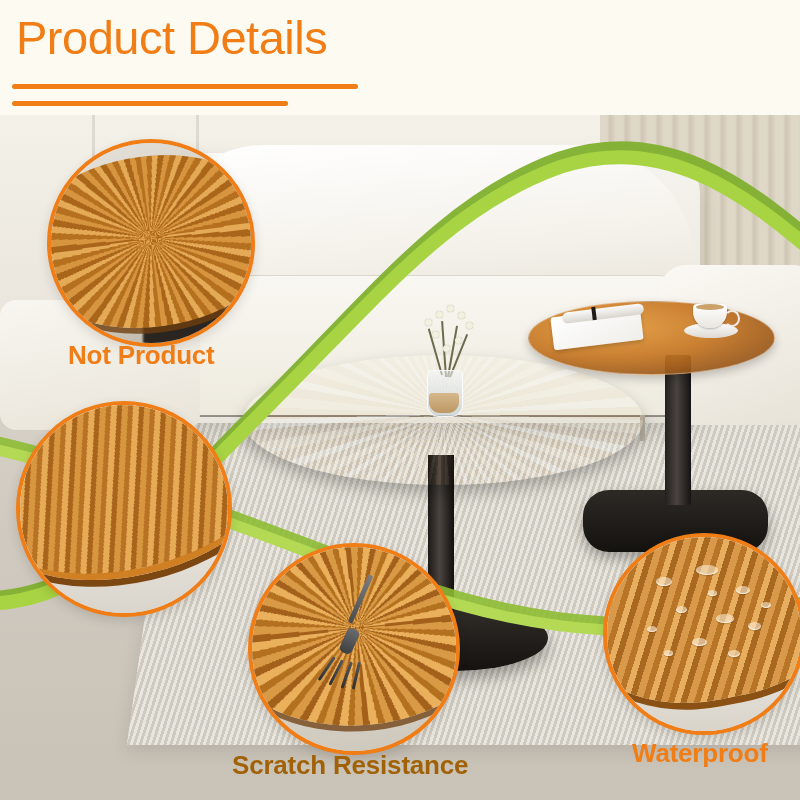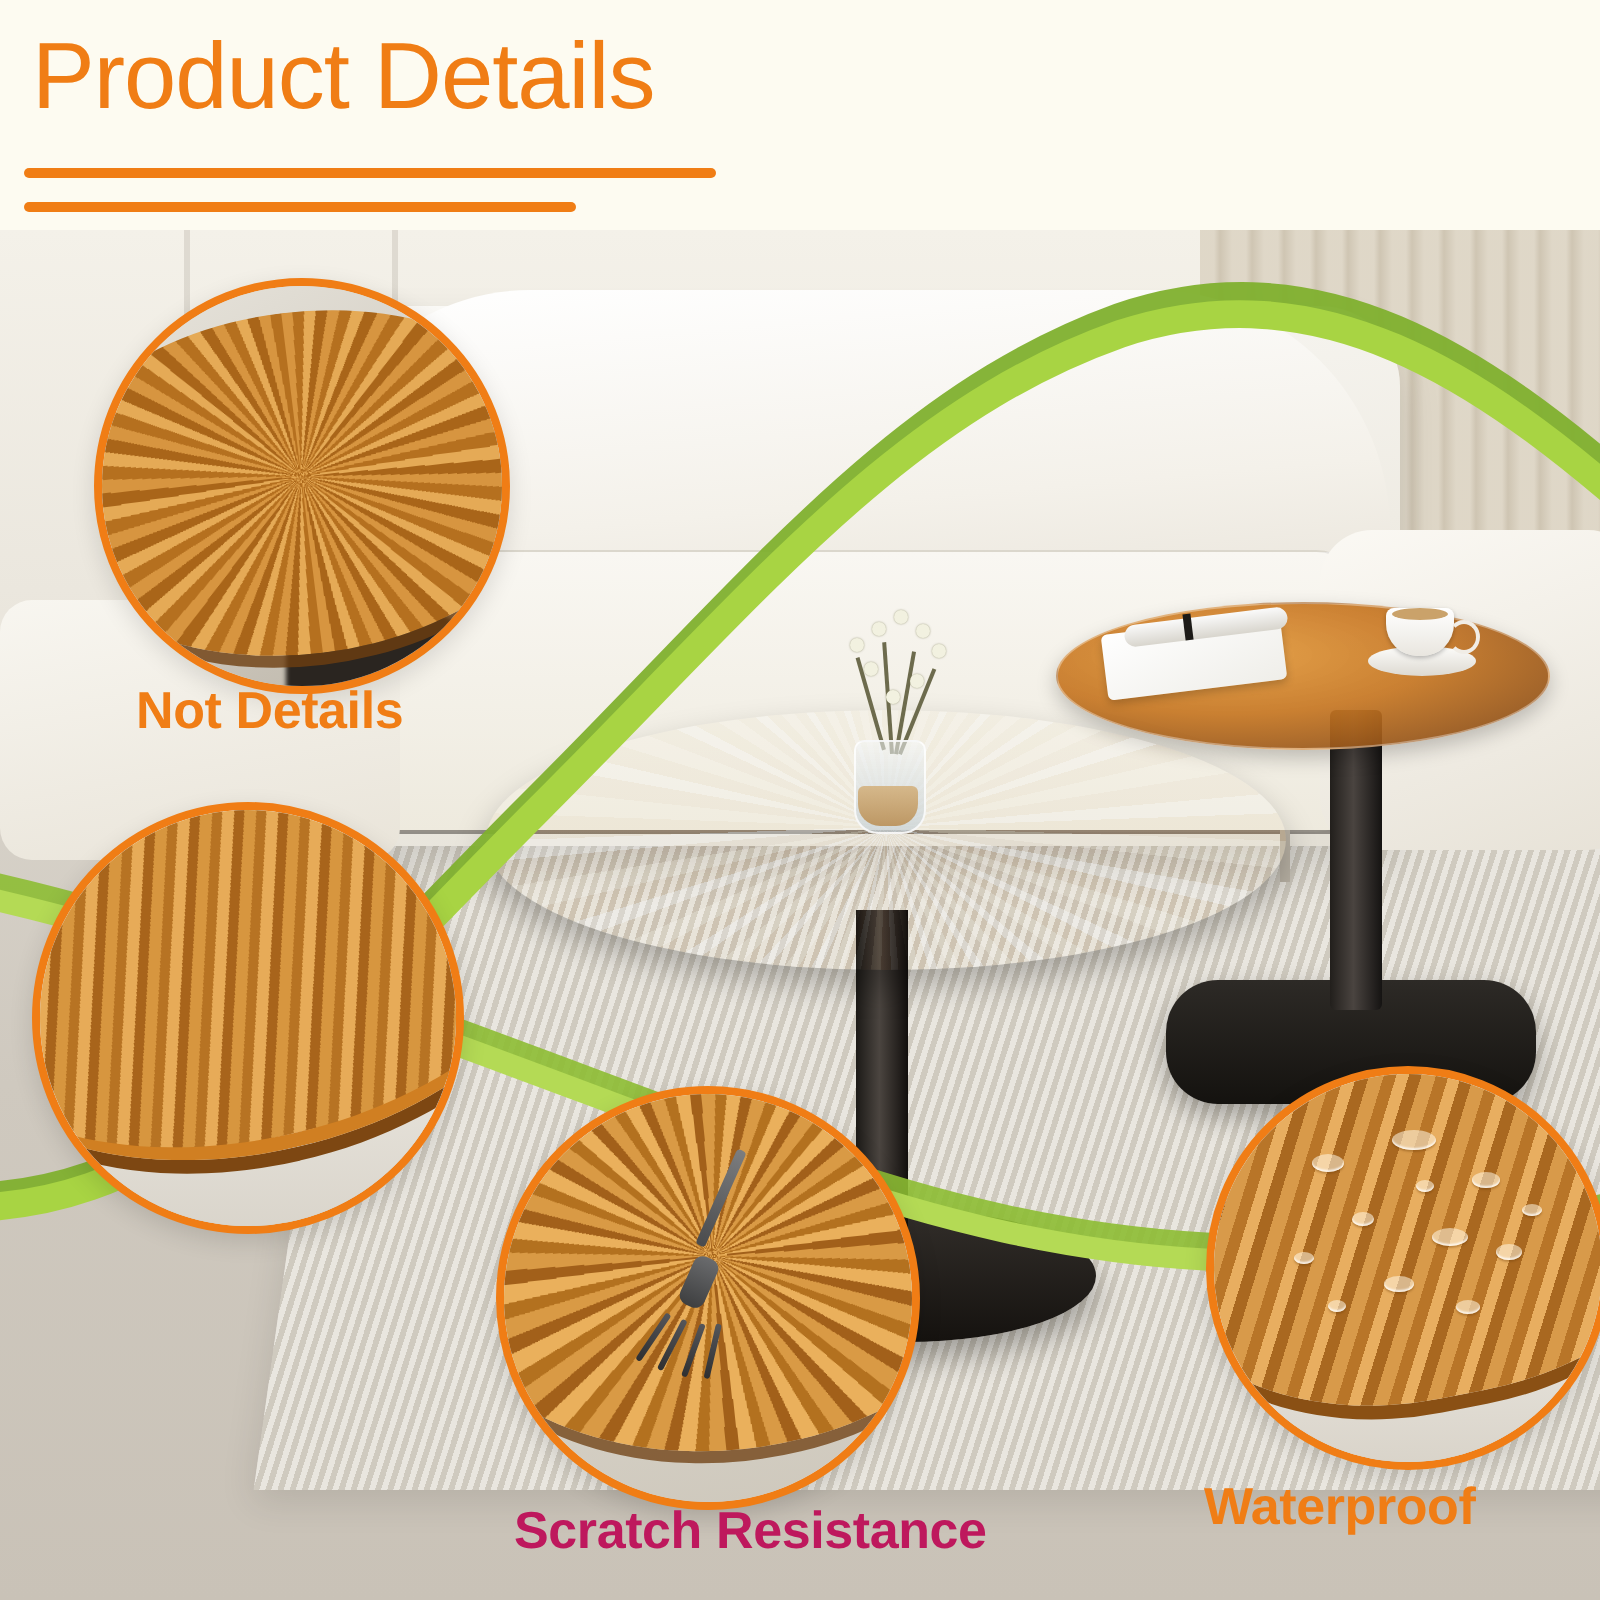--- a/index.html
+++ b/index.html
@@ -476,21 +476,21 @@
     color: #f07d15;
     font-size: 26px;
     font-weight: 700;
     white-space: nowrap;
     z-index: 45;
     letter-spacing: -0.2px;
   }
   #label-not-foaming      { left: 68px;  top: 340px; }
   #label-not-chipping     { left: 36px;  top: 615px; }
   #label-scratch-resistance { left: 232px; top: 750px; }
-  #label-waterproof       { left: 602px; top: 738px; }
+  #label-waterproof       { left: 632px; top: 738px; }
 </style>
 </head>
 <body>
 
 <div id="stage" style="background: rgb(253, 251, 241);">
 
   <div id="scene">
     <div id="scene-bg" style="background: rgb(253, 251, 241);"></div>
 
     <div class="wall"></div>
@@ -554,21 +554,21 @@
     <path d="M -20 446 C 120 476, 260 536, 400 586 C 540 636, 660 646, 820 606" fill="none" stroke="#b4da55" stroke-width="11" stroke-linecap="round"></path>
   </svg>
 
   <div class="feature-circle" style="left: 47px; top: 139px; width: 200px; height: 200px; border-color: rgb(240, 125, 21);">
     <div class="fc-inner">
       <div class="c1-bg"></div>
       <div class="c1-shadow"></div>
       <div class="c1-wood"></div>
     </div>
   </div>
-  <div class="feature-label" id="label-not-foaming" style="color: rgb(240, 125, 21);">Not Details</div>
+  <div class="feature-label" id="label-not-foaming" style="color: rgb(240, 125, 21);">Not Product</div>
 
   <div class="feature-circle" style="left: 16px; top: 401px; width: 208px; height: 208px; border-color: rgb(240, 125, 21);">
     <div class="fc-inner">
       <div class="c2-bg"></div>
       <div class="c2-floor"></div>
       <div class="c2-wood"></div>
     </div>
   </div>
 
   <div class="feature-circle" style="left: 248px; top: 543px; width: 204px; height: 204px; border-color: rgb(240, 125, 21);">
@@ -576,21 +576,21 @@
       <div class="c3-bg"></div>
       <div class="c3-wood"></div>
       <div class="fork-handle"></div>
       <div class="fork-neck"></div>
       <div class="tine" style="left:40%; top:54%; transform:rotate(34deg);"></div>
       <div class="tine" style="left:44%; top:55%; transform:rotate(27deg);"></div>
       <div class="tine" style="left:48%; top:56%; transform:rotate(20deg);"></div>
       <div class="tine" style="left:52%; top:56%; transform:rotate(13deg);"></div>
     </div>
   </div>
-  <div class="feature-label" id="label-scratch-resistance" style="color: #be185d; margin-left: 25px;">Scratch Resistance</div>
+  <div class="feature-label" id="label-scratch-resistance" style="color: #a16207;">Scratch Resistance</div>
 
   <div class="feature-circle" style="left: 603px; top: 533px; width: 194px; height: 194px; border-color: rgb(240, 125, 21);">
     <div class="fc-inner">
       <div class="c4-bg"></div>
       <div class="c4-floor"></div>
       <div class="c4-wood"></div>
       <div class="droplet" style="left:26%; top:22%; width:16px; height:9px;"></div>
       <div class="droplet" style="left:46%; top:16%; width:22px; height:10px;"></div>
       <div class="droplet" style="left:66%; top:26%; width:14px; height:8px;"></div>
       <div class="droplet" style="left:36%; top:36%; width:11px; height:7px;"></div>

